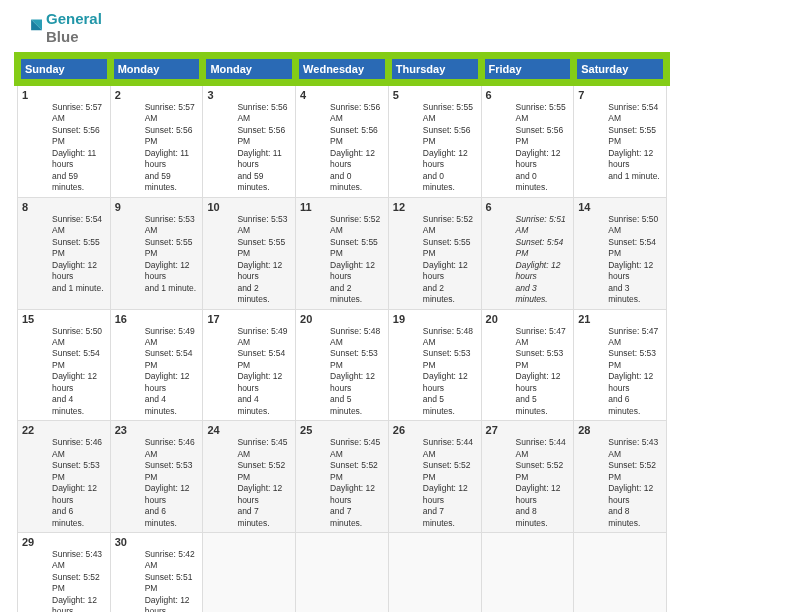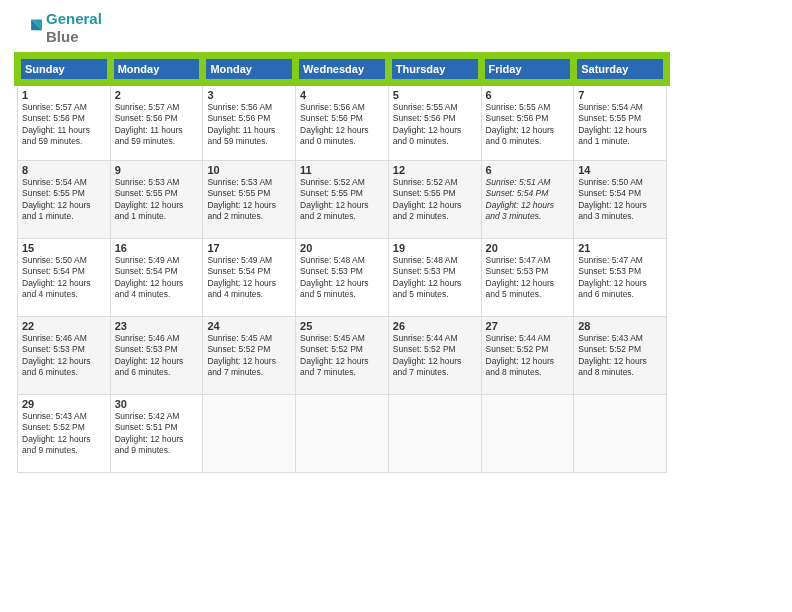--- a/index.html
+++ b/index.html
@@ -81,20 +81,21 @@
     .day-num {
       font-size: 11px;
       font-weight: bold;
       display: block;
       margin-bottom: 1px;
     }
     .day-info {
       font-size: 8.5px;
       line-height: 1.35;
       color: #333;
+      margin-left: 30px;
     }
     td.empty {
       background: #f9f9f9;
     }
   </style>
 </head>
 <body>
 
 <div class="page">
   <div class="header">

